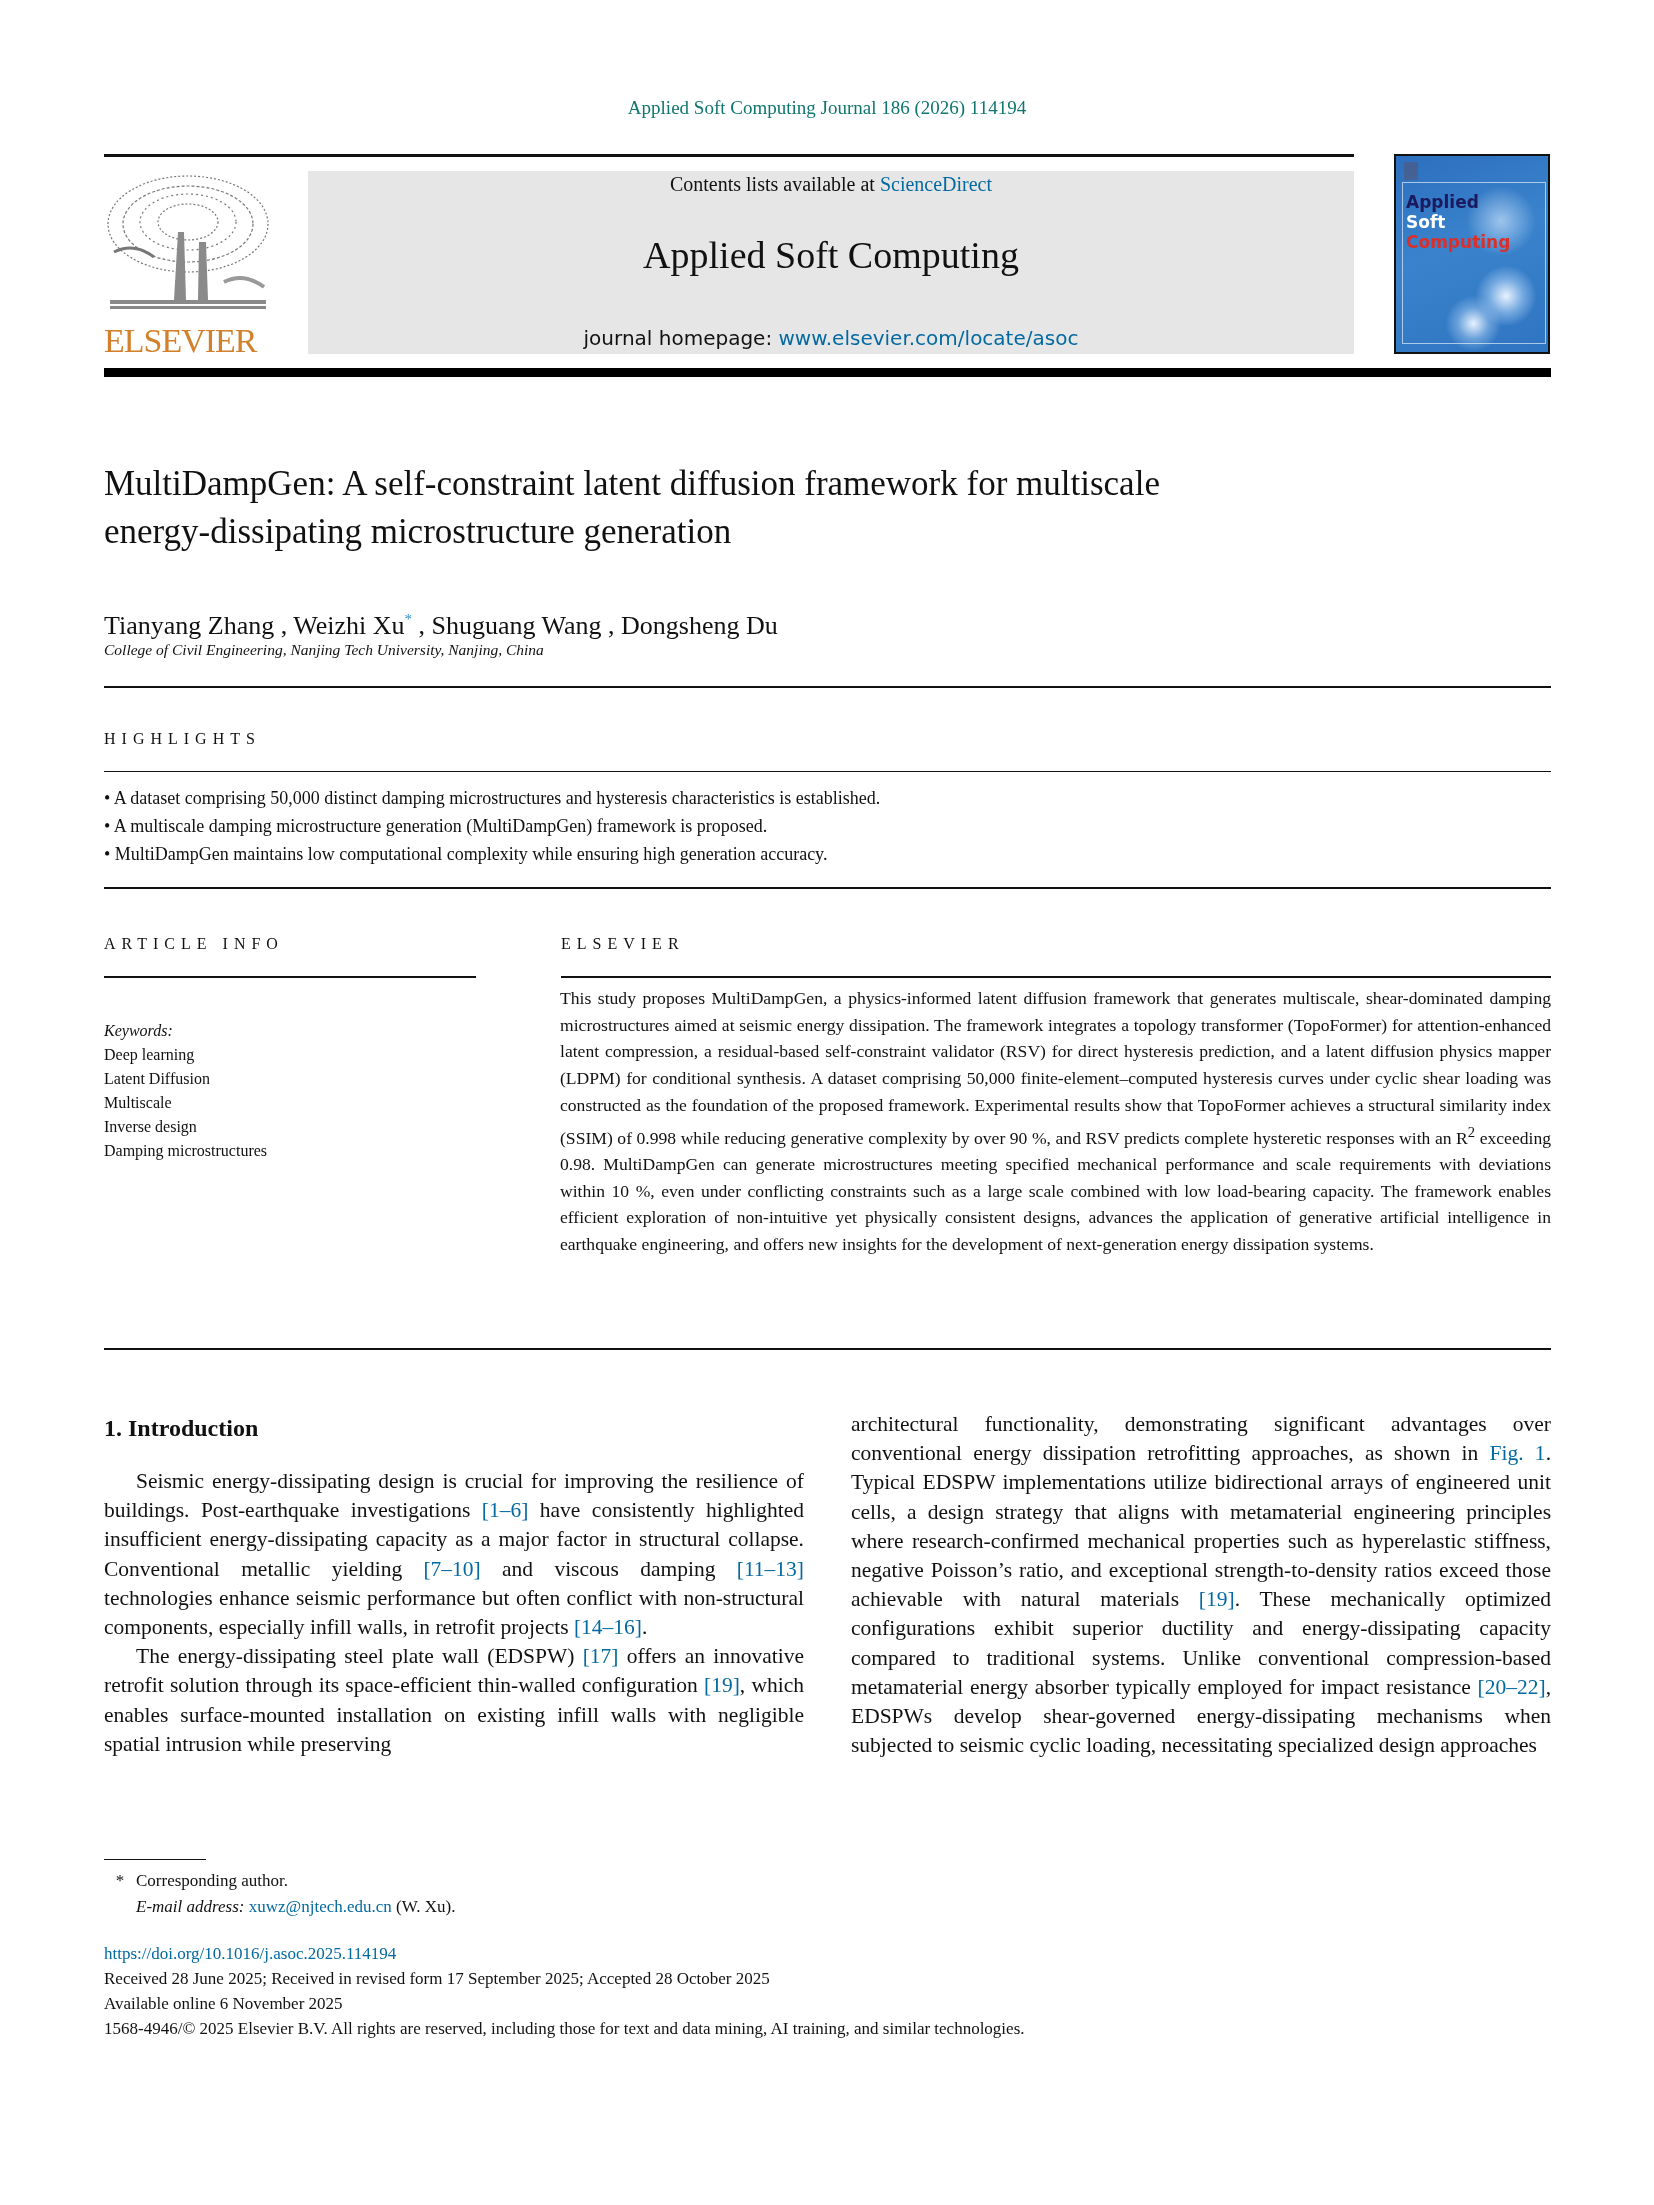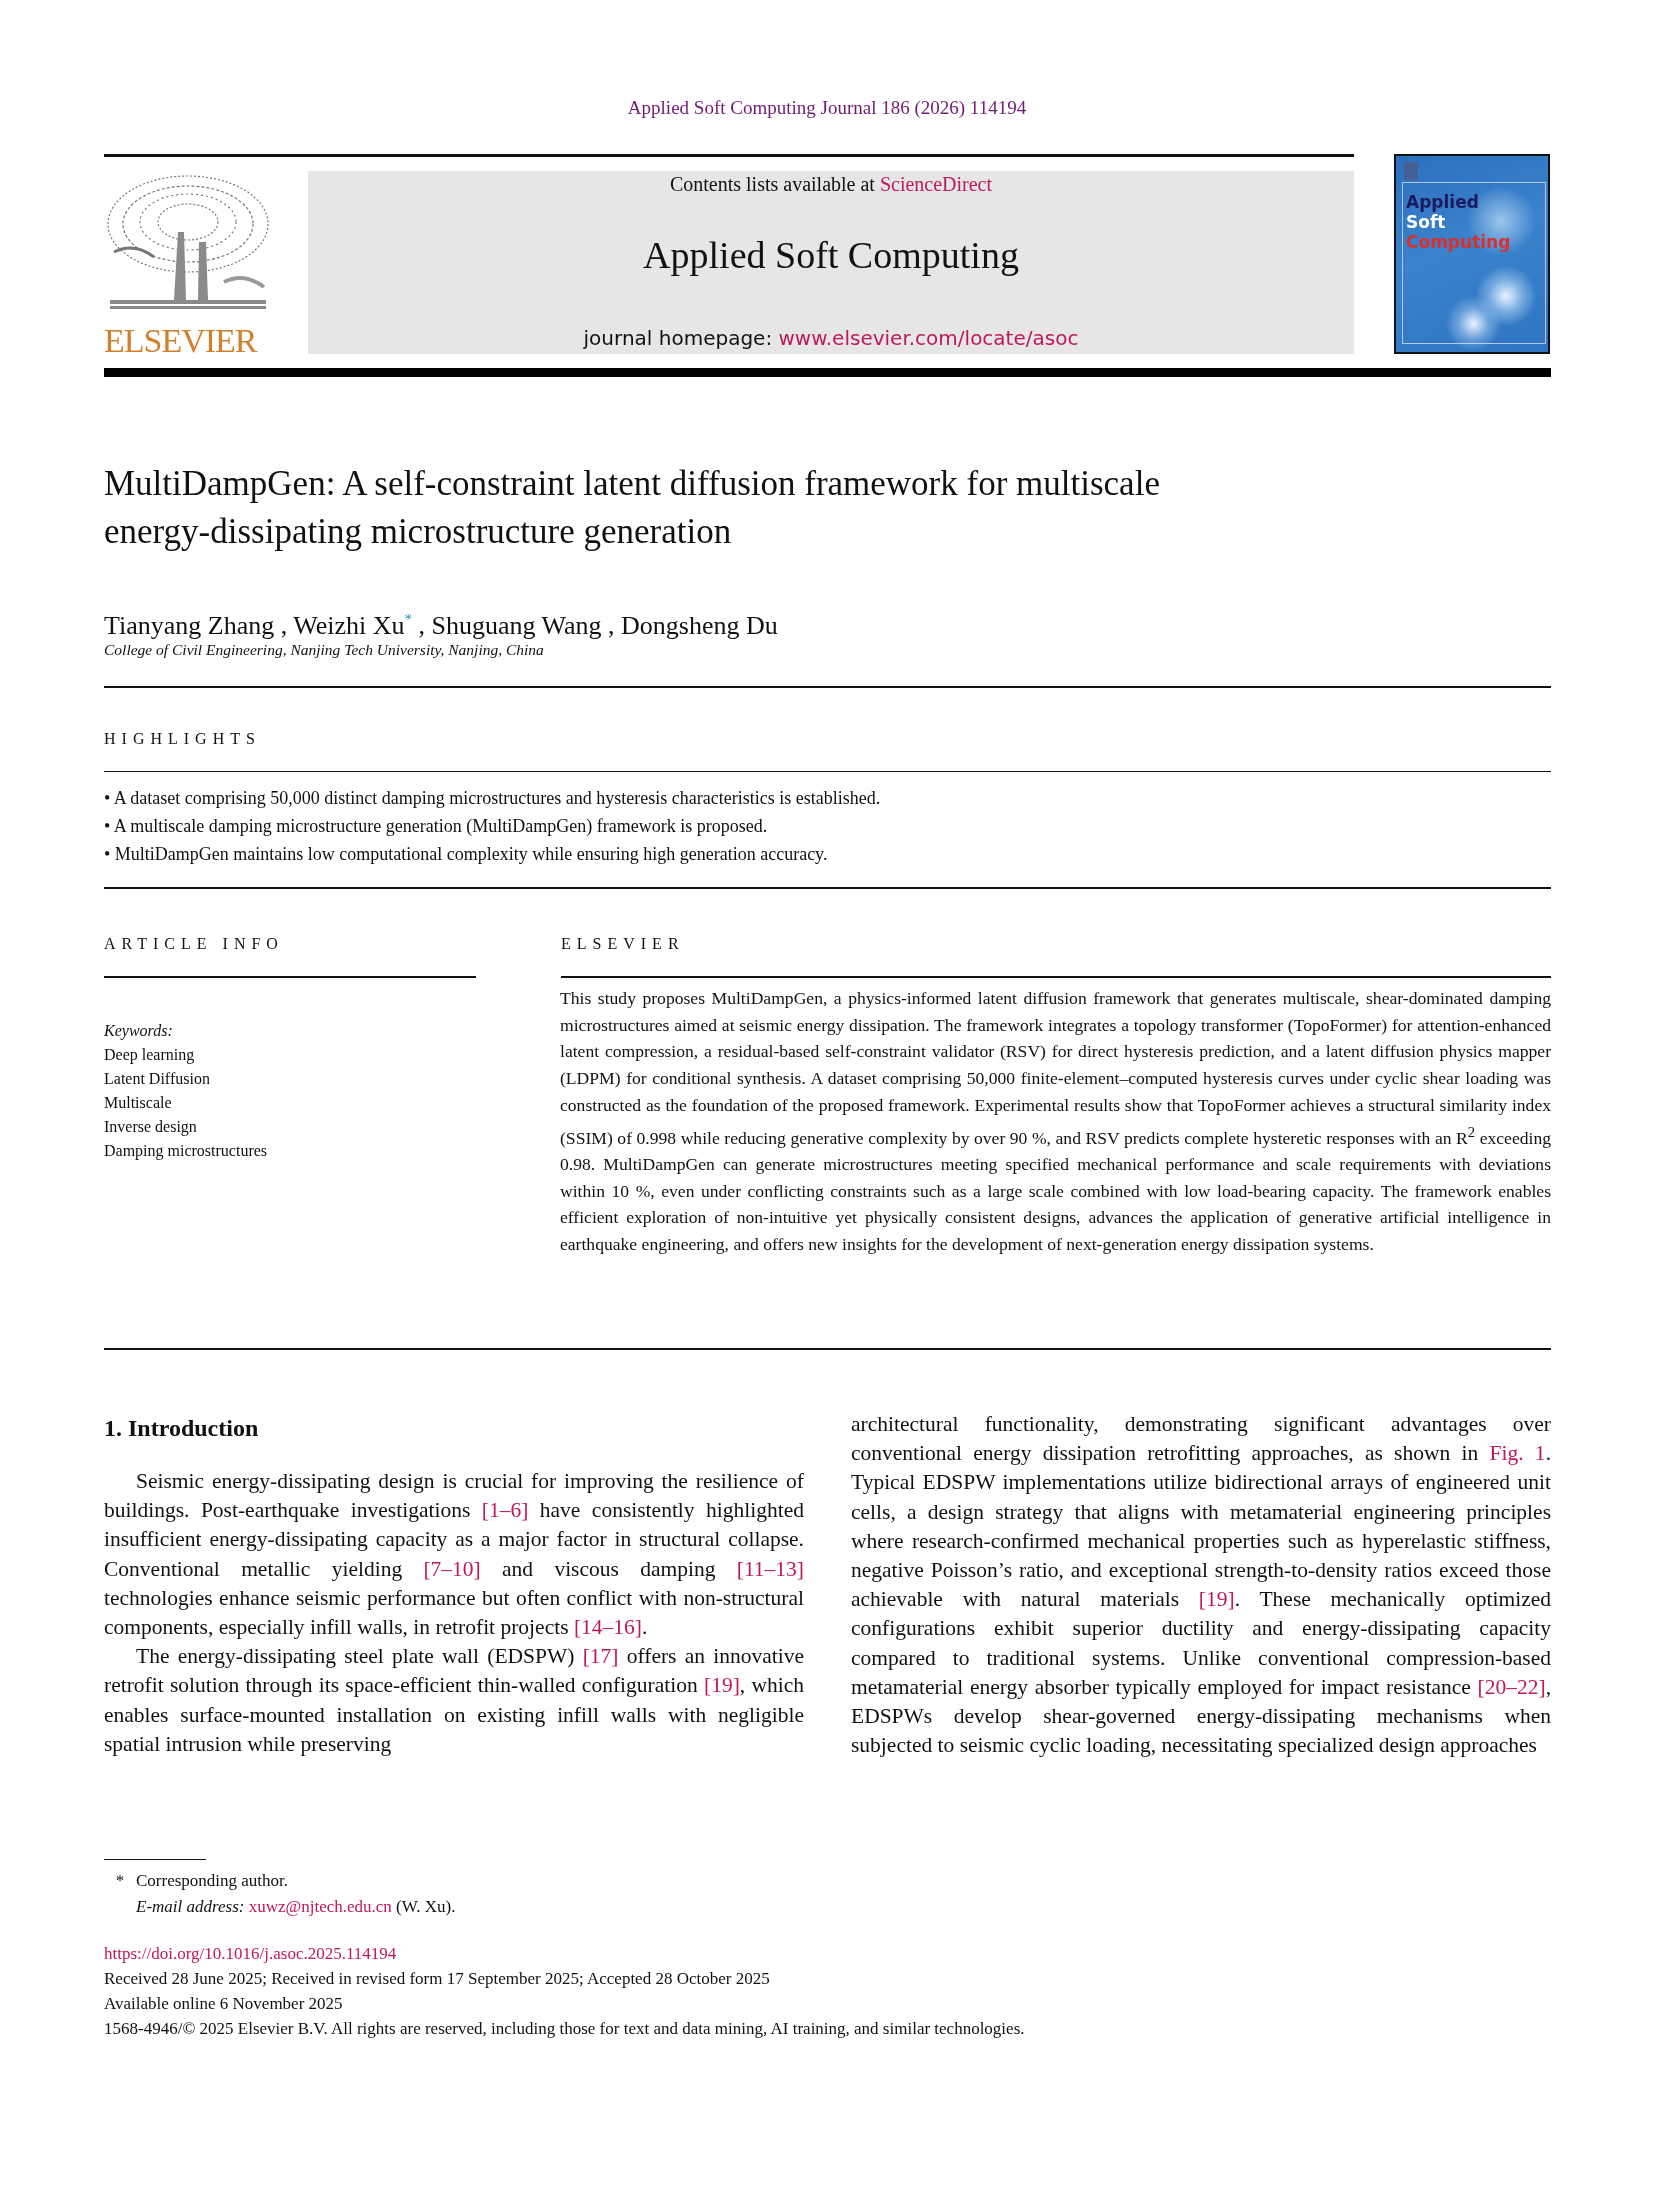--- a/index.html
+++ b/index.html
@@ -1,20 +1,20 @@
 <!DOCTYPE html>
 <html><head>
 <meta charset="utf-8">
 <style>
   html, body { margin: 0; padding: 0; background: #ffffff; }
   body { width: 1654px; height: 2205px; position: relative; overflow: hidden;
          font-family: "Liberation Serif", "DejaVu Serif", serif; color: #111; }
   .abs { position: absolute; }
-  .link { color: #be185d; text-decoration: none; }
-  .running-head { left: 0; width: 1654px; top: 97px; text-align: center; font-size: 19px; color: #701a75; }
+  .link { color: #0369a1; text-decoration: none; }
+  .running-head { left: 0; width: 1654px; top: 97px; text-align: center; font-size: 19px; color: #0f766e; }
   .rule-top { left: 104px; top: 154px; width: 1250px; height: 3px; background: #111; }
   .logo { left: 104px; top: 172px; width: 168px; height: 186px; }
   .logo svg { display: block; }
   .logo-word { left: 104px; top: 322px; width: 170px; font-size: 34px; color: #d2802b; letter-spacing: -1px; font-family: "Liberation Serif", serif; }
   .banner { left: 308px; top: 171px; width: 1046px; height: 183px; background: #e6e6e6; }
   .banner-contents { left: 0; top: 0; width: 100%; text-align: center; font-size: 20px; top: 2px; }
   .banner-title { left: 0; width: 100%; top: 62px; text-align: center; font-size: 38px; }
   .banner-home { left: 0; width: 100%; top: 155px; text-align: center; font-size: 20px; font-family: "DejaVu Sans", sans-serif; }
   .cover { left: 1394px; top: 154px; width: 156px; height: 200px; background: linear-gradient(160deg,#2d6fbe 0%,#3a83cc 45%,#2f74c1 100%); border: 2px solid #111; box-sizing: border-box; overflow: hidden; }
   .cover .blob1 { left: 80px; top: 110px; width: 60px; height: 60px; border-radius: 50%; background: radial-gradient(circle,#e8f2ff 0%,rgba(160,200,240,0.6) 40%,rgba(60,130,200,0) 72%); }

